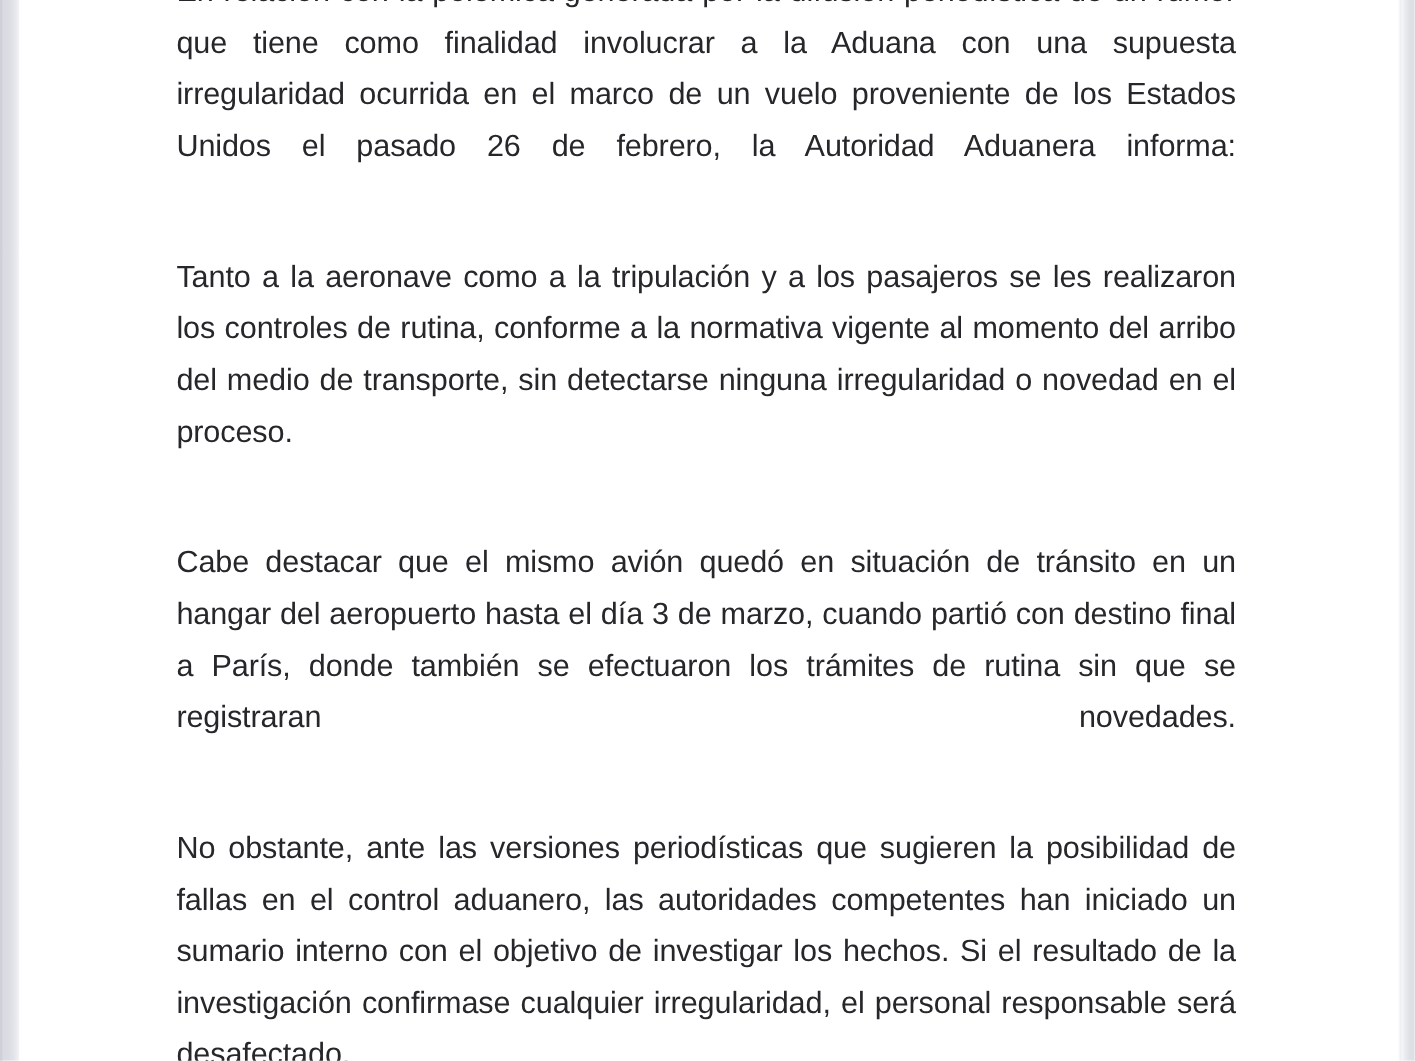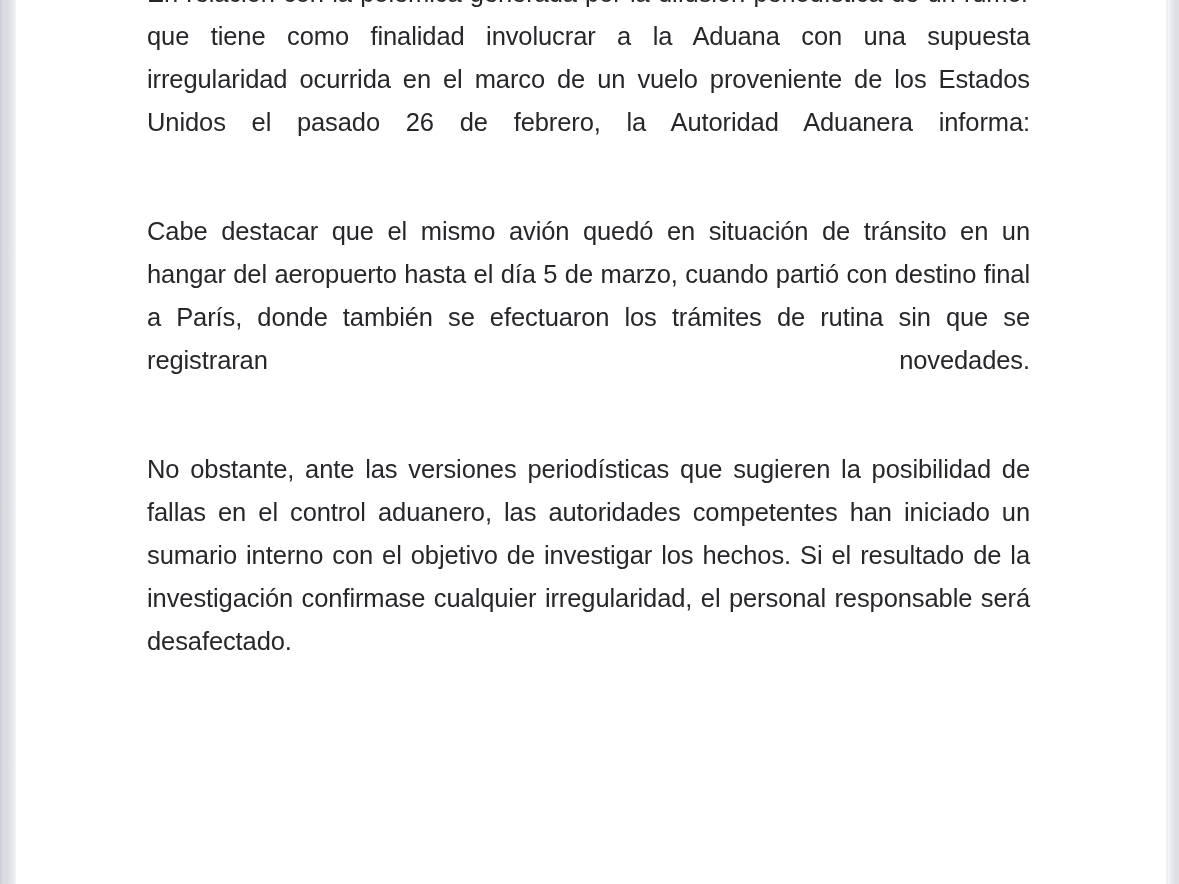--- a/index.html
+++ b/index.html
@@ -109,22 +109,23 @@
 </head>
 <body>
 
 <div class="viewport">
 
   <div class="sheet">
     <div class="article">
 
       <p class="para">En relación con la polémica generada por la difusión periodística de un rumor que tiene como finalidad involucrar a la Aduana con una supuesta irregularidad ocurrida en el marco de un vuelo proveniente de los Estados Unidos el pasado 26 de febrero, la Autoridad Aduanera informa:</p>
 
+      <p class="para">Tanto a la aeronave como a la tripulación y a los pasajeros se les realizaron los controles de rutina, conforme a la normativa vigente al momento del arribo del medio de transporte, sin detectarse ninguna irregularidad o novedad en el proceso.</p>
 
-      <p class="para">Cabe destacar que el mismo avión quedó en situación de tránsito en un hangar del aeropuerto hasta el día 5 de marzo, cuando partió con destino final a París, donde también se efectuaron los trámites de rutina sin que se registraran novedades.</p>
+      <p class="para">Cabe destacar que el mismo avión quedó en situación de tránsito en un hangar del aeropuerto hasta el día 3 de marzo, cuando partió con destino final a París, donde también se efectuaron los trámites de rutina sin que se registraran novedades.</p>
 
       <p class="para">No obstante, ante las versiones periodísticas que sugieren la posibilidad de fallas en el control aduanero, las autoridades competentes han iniciado un sumario interno con el objetivo de investigar los hechos. Si el resultado de la investigación confirmase cualquier irregularidad, el personal responsable será desafectado.</p>
 
     </div>
   </div>
 
   <div class="gutter-left"></div>
   <div class="gutter-left-edge"></div>
 
   <div class="page-edge-right"></div>

